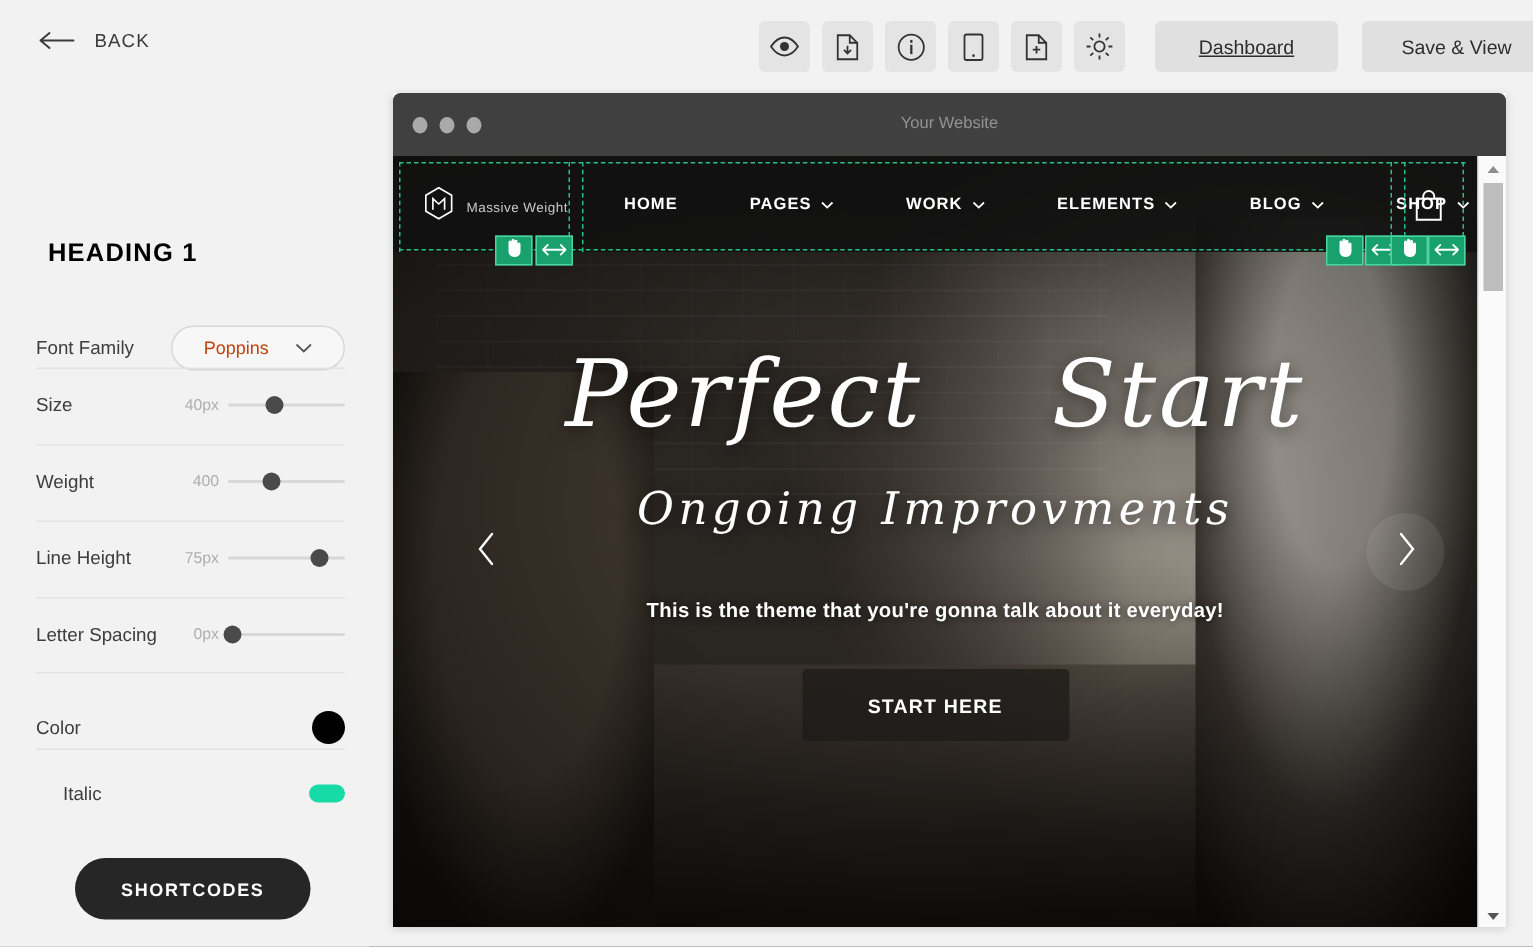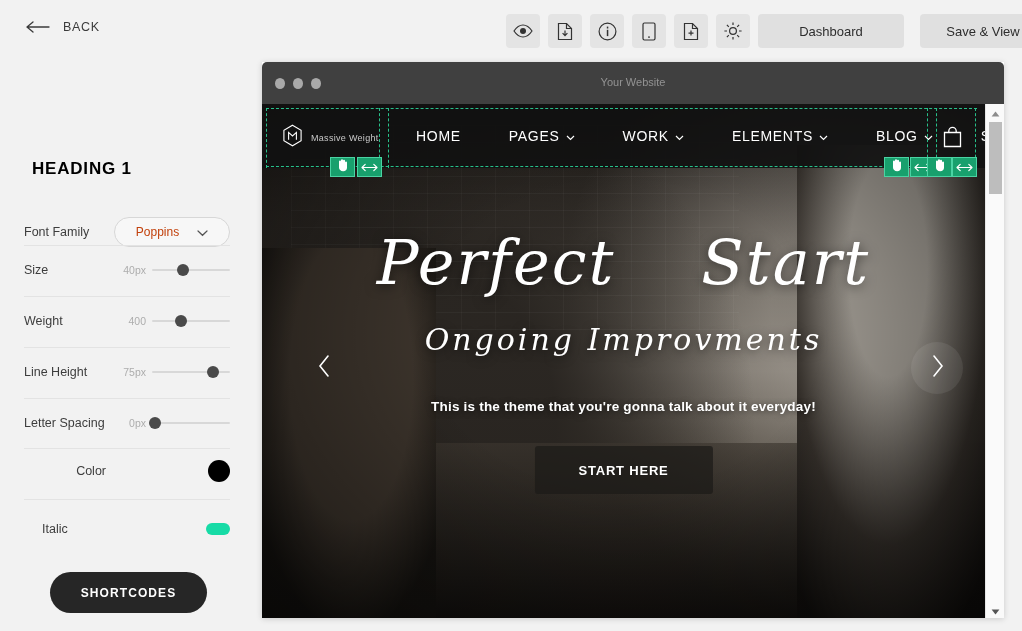--- a/index.html
+++ b/index.html
@@ -37,21 +37,21 @@
     cursor: pointer;
   }
   .icon-btn svg { display: block; }
   .text-btn {
     height: 34px; border-radius: 4px; background: #e0e0e0;
     border: none; cursor: pointer;
     font-family: "Liberation Sans", sans-serif;
     font-size: 13px; color: #2d2d2d;
     padding: 0 20px; white-space: nowrap;
   }
-  #btn-dashboard { width: 146px; margin-left: 0; }
+  #btn-dashboard { width: 122px; margin-left: 12px; text-decoration: underline; }
   #btn-saveview  { width: 126px; margin-left: 8px; }
 
   
   #left-panel {
     position: absolute; left: 0; top: 62px;
     width: 246px; height: 569px;
     background: #f2f2f2;
   }
   #panel-title {
     position: absolute; left: 32px; top: 97px;
@@ -192,21 +192,21 @@
   }
   #nav-links {
     position: absolute; left: 130px; top: 0; height: 64px;
     display: flex; align-items: center; gap: 0;
   }
   .nav-item {
     display: flex; align-items: center; gap: 6px;
     padding: 0 24px; cursor: pointer;
   }
   .nav-item .nt {
-    font-size: 14px; color: #fff; font-weight: 400; letter-spacing: 0.7px;
+    font-size: 11px; color: #fff; font-weight: 700; letter-spacing: 0.7px;
   }
   #cart-icon {
     position: absolute; left: 680px; top: 22px; cursor: pointer;
   }
 
   
   .guide-v {
     position: absolute; width: 0; border-left: 1px dashed #27c08a;
   }
   .guide-h {
@@ -412,21 +412,21 @@
   <div class="row" style="top:336px;">
     <span class="row-label">Letter Spacing</span>
     <span class="row-value">0px</span>
     <div class="slider">
       <div class="track"></div>
       <div class="knob" style="left: 4%;"></div>
     </div>
   </div>
   <div class="row-sep" style="top:386px;"></div>
 
-  <div class="row" style="top:384px;text-align:right;">
+  <div class="row" style="top:398px;">
     <span class="row-label">Color</span>
     <div class="color-dot" id="color-swatch" style="background: rgb(0, 0, 0);"></div>
   </div>
   <div class="row-sep" style="top:437px;"></div>
 
   <div class="row" style="top:442px;">
     <span class="row-label" style="padding-left:18px;">Italic</span>
     <div class="toggle" id="italic-toggle" style="background: rgb(23, 219, 166);"></div>
   </div>
 

